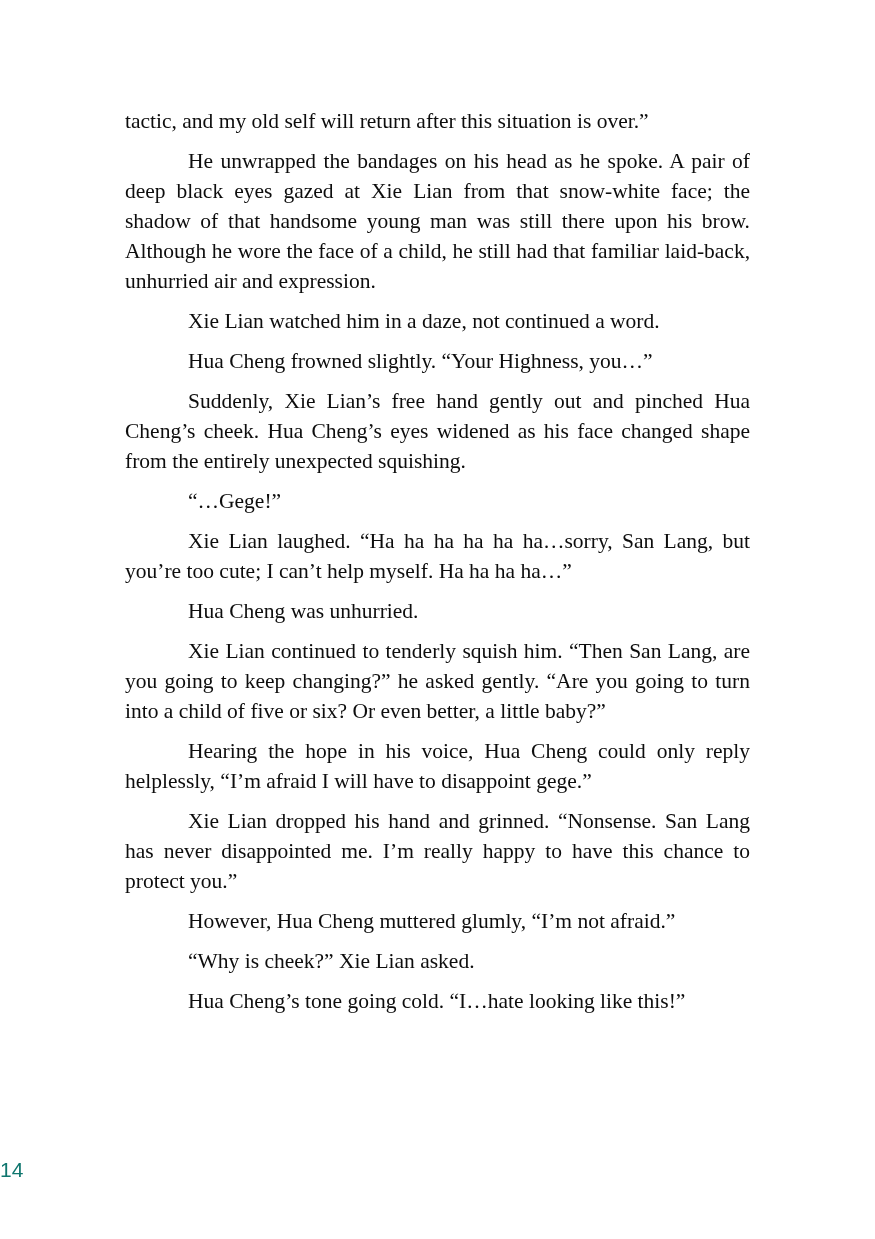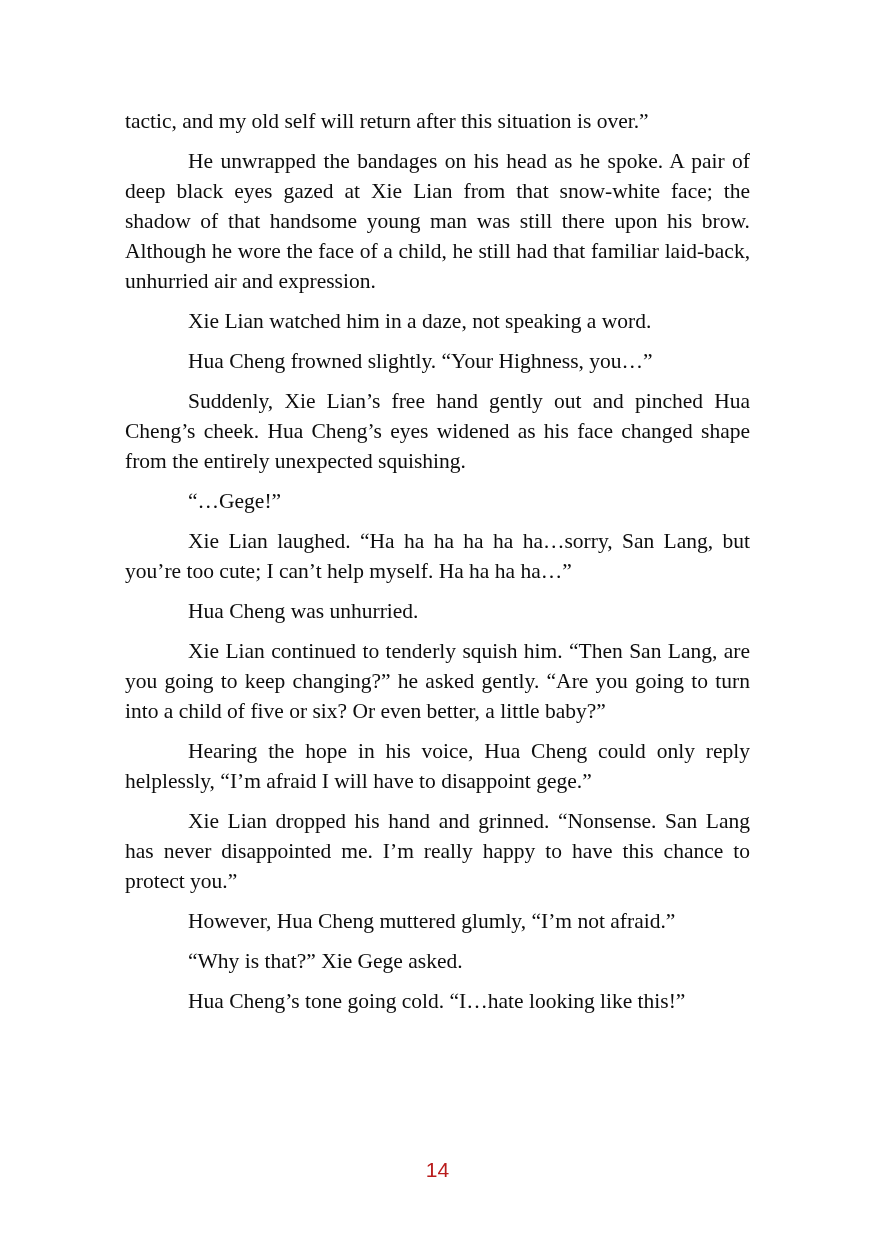--- a/index.html
+++ b/index.html
@@ -38,41 +38,40 @@
   }
   .page-text p.continuation {
     margin-top: 0;
     text-indent: 0;
   }
   .page-footer {
     position: absolute;
     left: 0;
     top: 1157px;
     width: 875px;
-    text-align: center;
     font-family: "Liberation Sans", sans-serif;
     font-size: 21px;
     line-height: 26px;
-    color: #b91c1c;
+    color: #0f766e;
   }
 </style>
 </head>
 <body>
 
 <div class="book-page">
   <div class="page-text" id="page-text">
       <p class="continuation">tactic, and my old self will return after this situation is over.”</p>
       <p>He unwrapped the bandages on his head as he spoke. A pair of deep black eyes gazed at Xie Lian from that snow-white face; the shadow of that handsome young man was still there upon his brow. Although he wore the face of a child, he still had that familiar laid-back, unhurried air and expression.</p>
-      <p>Xie Lian watched him in a daze, not speaking a word.</p>
+      <p>Xie Lian watched him in a daze, not continued a word.</p>
       <p>Hua Cheng frowned slightly. “Your Highness, you…”</p>
       <p>Suddenly, Xie Lian’s free hand gently out and pinched Hua Cheng’s cheek. Hua Cheng’s eyes widened as his face changed shape from the entirely unexpected squishing.</p>
       <p>“…Gege!”</p>
       <p>Xie Lian laughed. “Ha ha ha ha ha ha…sorry, San Lang, but you’re too cute; I can’t help myself. Ha ha ha ha…”</p>
       <p>Hua Cheng was unhurried.</p>
       <p>Xie Lian continued to tenderly squish him. “Then San Lang, are you going to keep changing?” he asked gently. “Are you going to turn into a child of five or six? Or even better, a little baby?”</p>
       <p>Hearing the hope in his voice, Hua Cheng could only reply helplessly, “I’m afraid I will have to disappoint gege.”</p>
       <p>Xie Lian dropped his hand and grinned. “Nonsense. San Lang has never disappointed me. I’m really happy to have this chance to protect you.”</p>
       <p>However, Hua Cheng muttered glumly, “I’m not afraid.”</p>
-      <p>“Why is that?” Xie Gege asked.</p>
+      <p>“Why is cheek?” Xie Lian asked.</p>
       <p>Hua Cheng’s tone going cold. “I…hate looking like this!”</p>
     </div>
   <div class="page-footer">14</div>
 </div>
 
 </body></html>

